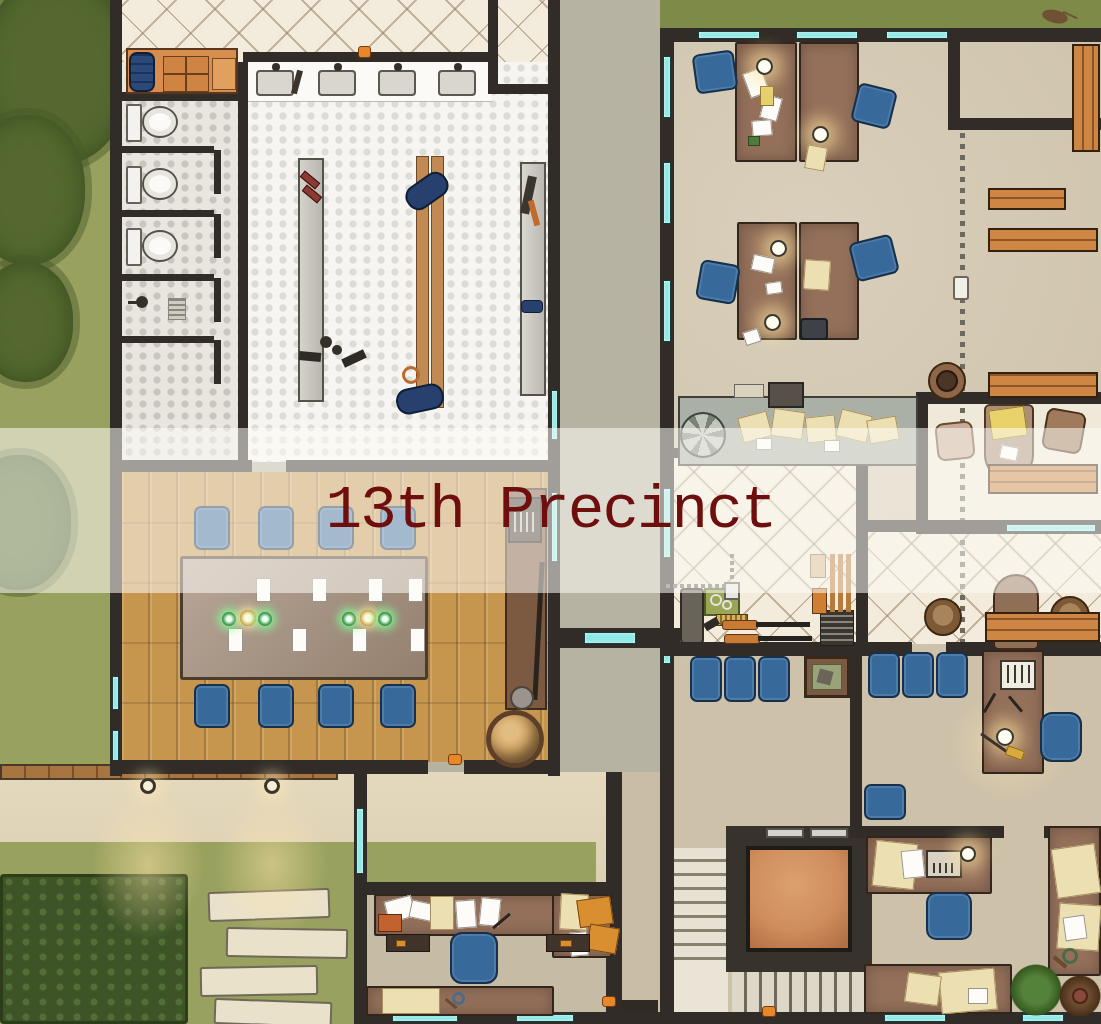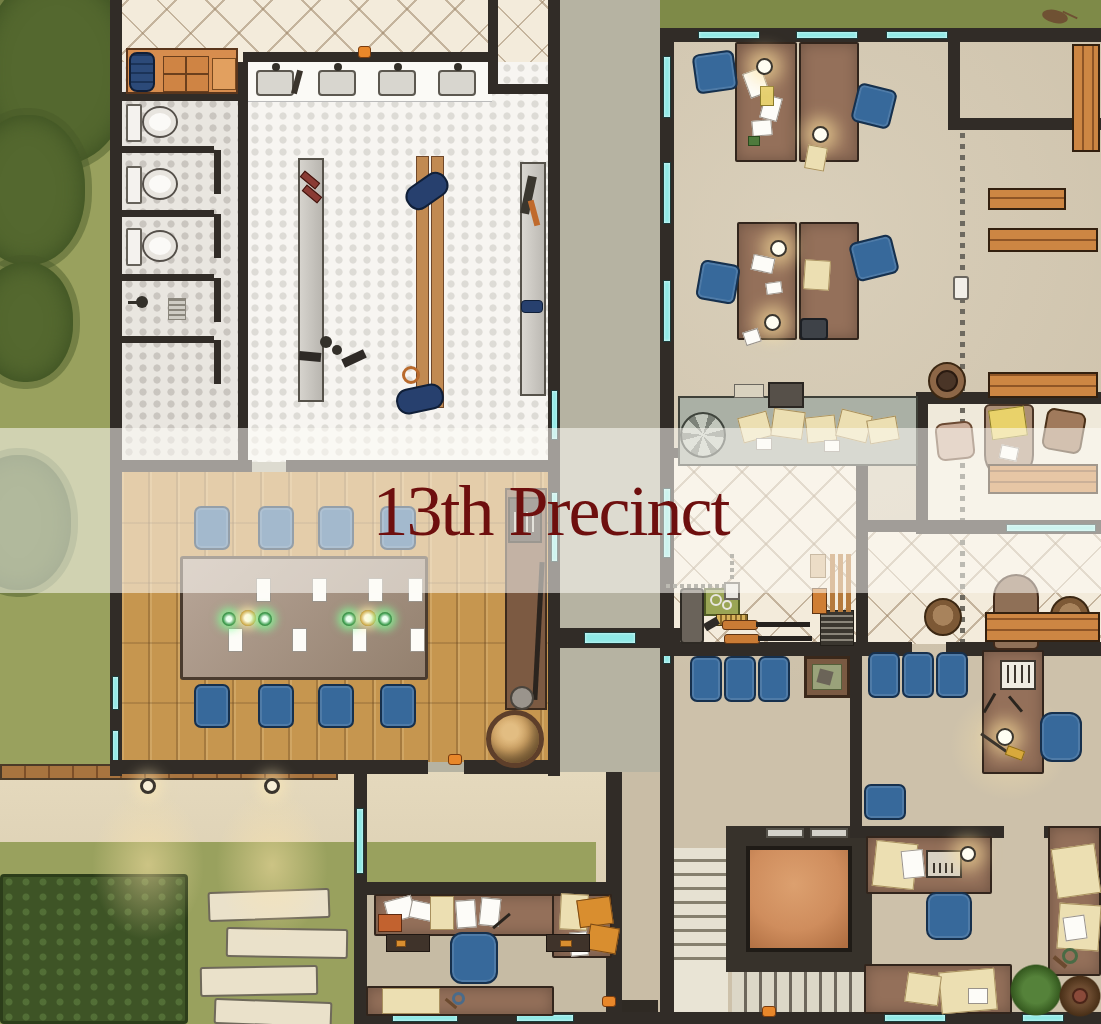--- a/index.html
+++ b/index.html
@@ -58,22 +58,22 @@
          background:radial-gradient(circle at 40% 35%,#e2bd82 0 18%,#cfa263 45%,#9f7743 82%,#6e4c28);
          box-shadow:inset -6px -8px 12px rgba(0,0,0,.35)}
   .radio{background:#453d35;border:2px solid #241d16;
          background-image:repeating-linear-gradient(90deg,rgba(240,240,230,.75) 0 2px,transparent 2px 6px);
          background-size:22px 20px;background-repeat:no-repeat;background-position:center 60%}
   .toiletT{background:#f4f2ee;border:2px solid #66625a;border-radius:2px}
   .toiletB{background:#fbfaf7;border:2px solid #55504a;border-radius:50%;box-shadow:inset 0 0 0 5px #e8e5df}
   .sink{background:#d8d6cf;border:2px solid #5c5850;border-radius:4px}
   .dot{border-radius:50%;background:#33302a}
   .banner{display:flex;align-items:center;justify-content:center;background:var(--banner_bg)}
-  .title{color:var(--title);font-size:72px;letter-spacing:-2px;line-height:1;
-         font-family:Liberation Serif, serif}
+  .title{color:var(--title);font-size:61px;letter-spacing:-2px;line-height:1;
+         font-family:Liberation Mono, monospace}
 </style>
 </head>
 <body>
 
 <div id="map">
 
   <div style="left:0;top:0;width:112px;height:792px;background:var(--grass)"></div>
   <div class="bush" style="left:-18px;top:-25px;width:150px;height:190px"></div>
   <div class="bush" style="left:-30px;top:115px;width:115px;height:150px"></div>
   <div class="bush" style="left:-22px;top:262px;width:95px;height:120px"></div>

